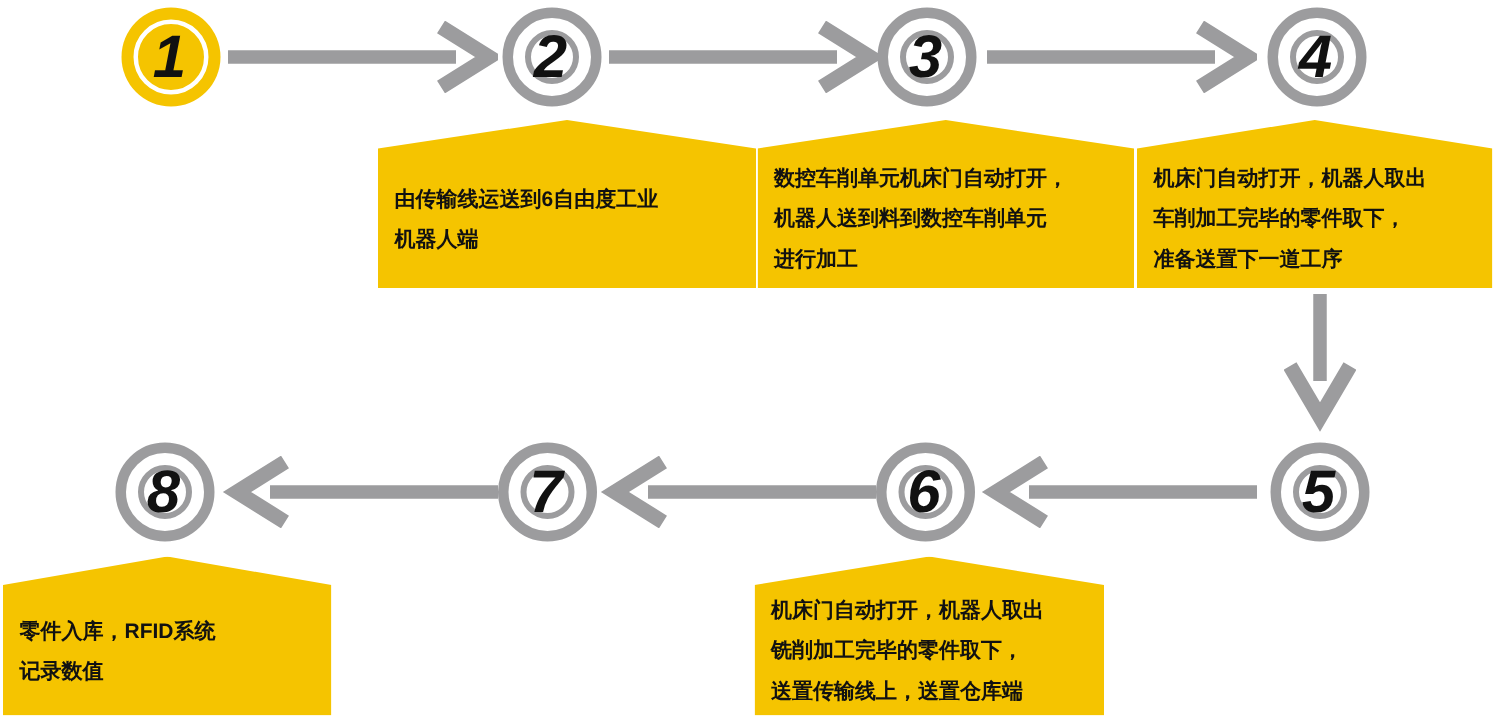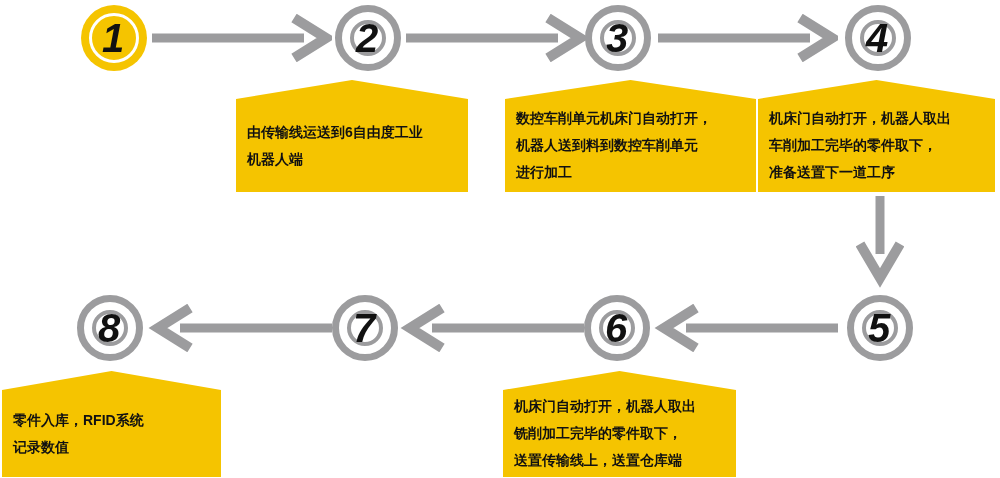--- a/index.html
+++ b/index.html
@@ -114,21 +114,21 @@
   </svg>
   <svg class="arrow" style="left:400px;top:304px" width="184" height="48">
     <polyline points="42,4 10,24 42,44" stroke-width="10"></polyline>
     <line x1="32" y1="24" x2="184" y2="24" stroke-width="9"></line>
   </svg>
   <svg class="arrow" style="left:148px;top:304px" width="184" height="48">
     <polyline points="42,4 10,24 42,44" stroke-width="10"></polyline>
     <line x1="32" y1="24" x2="184" y2="24" stroke-width="9"></line>
   </svg>
 
-  <div class="box" style="left:236px;top:80px;width:232px;height:112px">
+  <div class="box" style="left:252px;top:80px;width:252px;height:112px">
     <p>由传输线运送到6自由度工业
 机器人端</p>
   </div>
   <div class="box" style="left:505px;top:80px;width:251px;height:112px">
     <p>数控车削单元机床门自动打开，
 机器人送到料到数控车削单元
 进行加工</p>
   </div>
   <div class="box" style="left:758px;top:80px;width:237px;height:112px">
     <p>机床门自动打开，机器人取出

